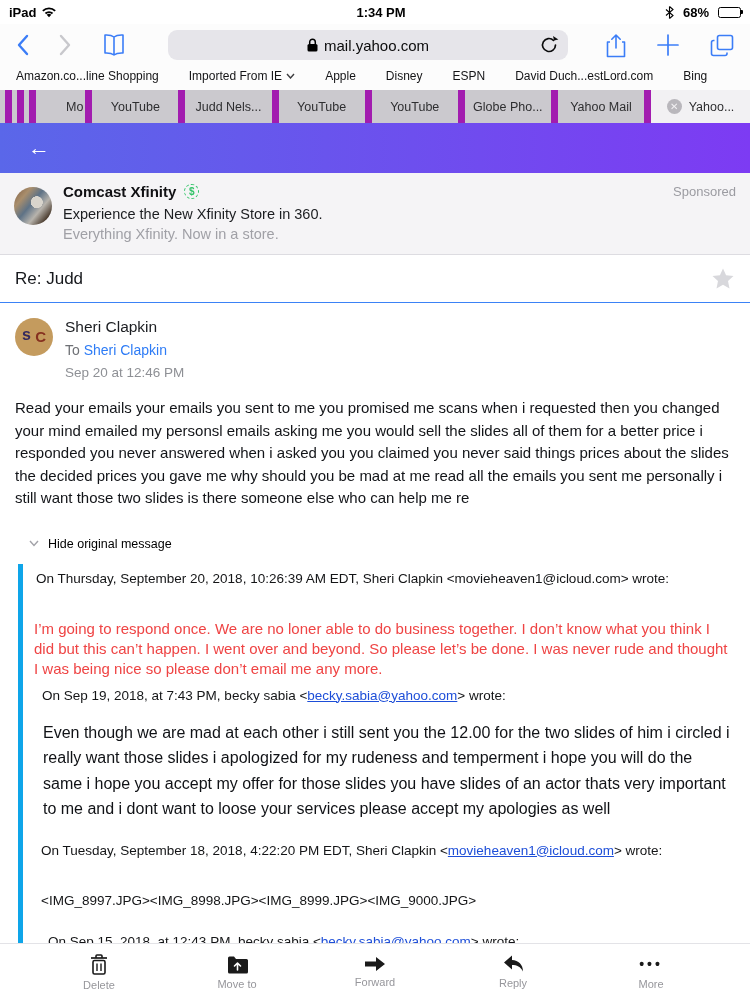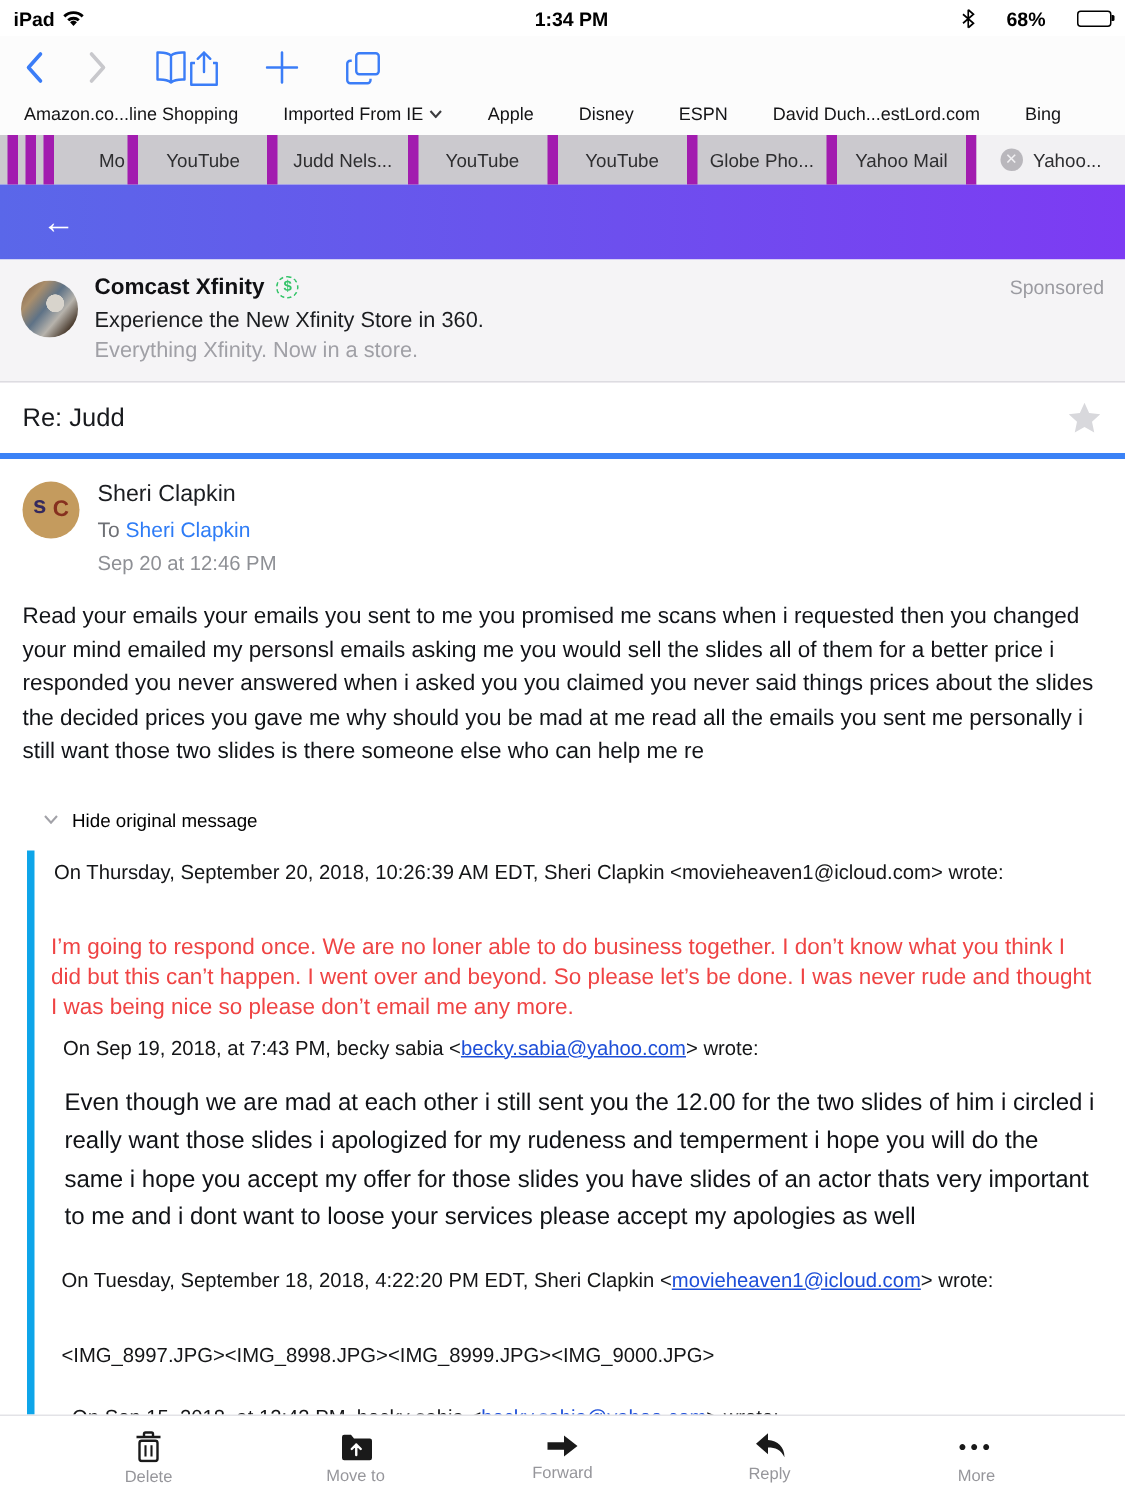--- a/index.html
+++ b/index.html
@@ -5,21 +5,21 @@
   * { box-sizing: border-box; margin: 0; padding: 0; }
   html,body { width:750px; height:1000px; }
   body {
     font-family: "Liberation Sans", sans-serif;
     background:#fff; color:#1a1c20; position:relative; overflow:hidden;
   }
   
   .statusbar { height:24px; display:flex; align-items:center; padding:0 9px; font-size:13px; font-weight:600; color:#000; position:relative; background:#fff; }
   .sb-left { display:flex; align-items:center; gap:5px; }
   .sb-time { position:absolute; left:12px; right:0; text-align:center; }
-  .sb-right { margin-left:auto; display:flex; align-items:center; gap:21px; }
+  .sb-right { margin-left:auto; display:flex; align-items:center; gap:9px; }
   .battery { width:23px; height:11px; border:1px solid #000; border-radius:2.5px; position:relative; padding:1px; }
   .battery .fill { height:100%; width:66%; background:#000; border-radius:1px; }
   .battery:after { content:""; position:absolute; right:-3px; top:2.5px; width:2px; height:4px; background:#000; border-radius:0 1px 1px 0; }
   
   .navbar { height:42px; display:flex; align-items:center; background:#fcfcfc; padding:0 16px; }
   .nav-icons-left { display:flex; align-items:center; gap:30px; }
   .urlfield { flex:1; margin:0 38px 0 42px; height:30px; background:#e6e5ea; border-radius:9px; display:flex; align-items:center; justify-content:center; position:relative; gap:6px; }
   .urltext { font-size:15px; color:#0b0b0c; }
   .refresh-btn { position:absolute; right:9px; top:5px; }
   .nav-icons-right { display:flex; align-items:center; gap:31px; }
@@ -42,21 +42,21 @@
     background: radial-gradient(circle at 60% 40%, #d8d4cc 0 18%, transparent 19%),
                 linear-gradient(130deg,#7c5b43 0%, #a98e6c 25%, #5e7286 45%, #b7b3ac 65%, #4a3b2e 85%, #8a7a64 100%); }
   .ad-col { margin-left:11px; flex:1; }
   .ad-row1 { display:flex; align-items:center; }
   .ad-name { font-size:15px; font-weight:700; color:#111114; }
   .dollar-badge { width:15px; height:15px; border:1px dashed #35c46a; border-radius:50%; color:#35c46a; font-size:10px; font-weight:700; text-align:center; line-height:14px; margin-left:8px; }
   .ad-sponsored { margin-left:auto; font-size:13px; color:#9b9ba1; }
   .ad-headline { font-size:14.5px; color:#1b1d20; margin-top:6px; }
   .ad-subtext { font-size:14.5px; color:#a0a0a6; margin-top:4px; }
   
-  .subjectrow { display:flex; align-items:center; padding:12px 15px; border-bottom:4px solid #3b82f6; }
+  .subjectrow { display:flex; align-items:center; padding:12px 15px; border-bottom:1px solid #3b82f6; }
   .subject { font-size:17px; color:#17191d; }
   .star { margin-left:auto; }
   
   .sender { display:flex; padding:15px 15px 0 15px; }
   .sc-avatar { width:38px; height:38px; border-radius:50%; background:#c49b5e; position:relative; flex:none; }
   .sc-avatar .l1 { position:absolute; left:7px; top:8px; font-size:16px; font-weight:700; color:#34295e; }
   .sc-avatar .l2 { position:absolute; right:7px; top:10px; font-size:15px; font-weight:700; color:#86301f; }
   .sender-col { margin-left:12px; }
   .sender-name { font-size:15.5px; color:#1b1d21; }
   .to-row { margin-top:6px; font-size:14px; color:#6e7075; }
@@ -122,20 +122,35 @@
       <svg width="13" height="22" viewBox="0 0 13 22">
           <path d="M2 2 L10 11 L2 20" stroke="#c8c8cc" stroke-width="2.4" fill="none" stroke-linecap="round" stroke-linejoin="round"></path>
         </svg>
     </span>
     <span>
       <svg width="24" height="22" viewBox="0 0 24 22">
           <path d="M12 3 C10 1.4 7.5 1 4.5 1 L3 1 L3 19 L4.5 19 C7.5 19 10 19.4 12 21 C14 19.4 16.5 19 19.5 19 L21 19 L21 1 L19.5 1 C16.5 1 14 1.4 12 3 Z M12 3 L12 21" stroke="#3b7df7" stroke-width="1.6" fill="none" stroke-linejoin="round"></path>
         </svg>
     </span>
   </div>
+  <div class="urlfield">
+    <span>
+      <svg width="11" height="14" viewBox="0 0 11 14">
+          <rect x="0.5" y="6" width="10" height="7.5" rx="1.6" fill="#000"></rect>
+          <path d="M2.7 6 V4 a2.8 2.8 0 0 1 5.6 0 V6" stroke="#000" stroke-width="1.5" fill="none"></path>
+        </svg>
+    </span>
+    <span class="urltext">mail.yahoo.com</span>
+    <span class="refresh-btn">
+      <svg width="19" height="20" viewBox="0 0 19 20">
+          <path d="M15.5 10 a6.5 6.5 0 1 1 -2 -4.7" stroke="#0b0b0c" stroke-width="1.7" fill="none" stroke-linecap="round"></path>
+          <path d="M13 1 L14 5.6 L18.4 4.6 Z" fill="#0b0b0c"></path>
+        </svg>
+    </span>
+  </div>
   <div class="nav-icons-right">
     <span>
       <svg width="20" height="25" viewBox="0 0 20 25">
           <path d="M4 9 L1.5 9 L1.5 23.5 L18.5 23.5 L18.5 9 L16 9" stroke="#3b7df7" stroke-width="1.6" fill="none" stroke-linejoin="round"></path>
           <path d="M10 15 L10 2 M10 2 L5.8 6.2 M10 2 L14.2 6.2" stroke="#3b7df7" stroke-width="1.6" fill="none" stroke-linecap="round"></path>
         </svg>
     </span>
     <span>
       <svg width="22" height="22" viewBox="0 0 22 22">
           <path d="M11 1 V21 M1 11 H21" stroke="#3b7df7" stroke-width="1.7" stroke-linecap="round"></path>

